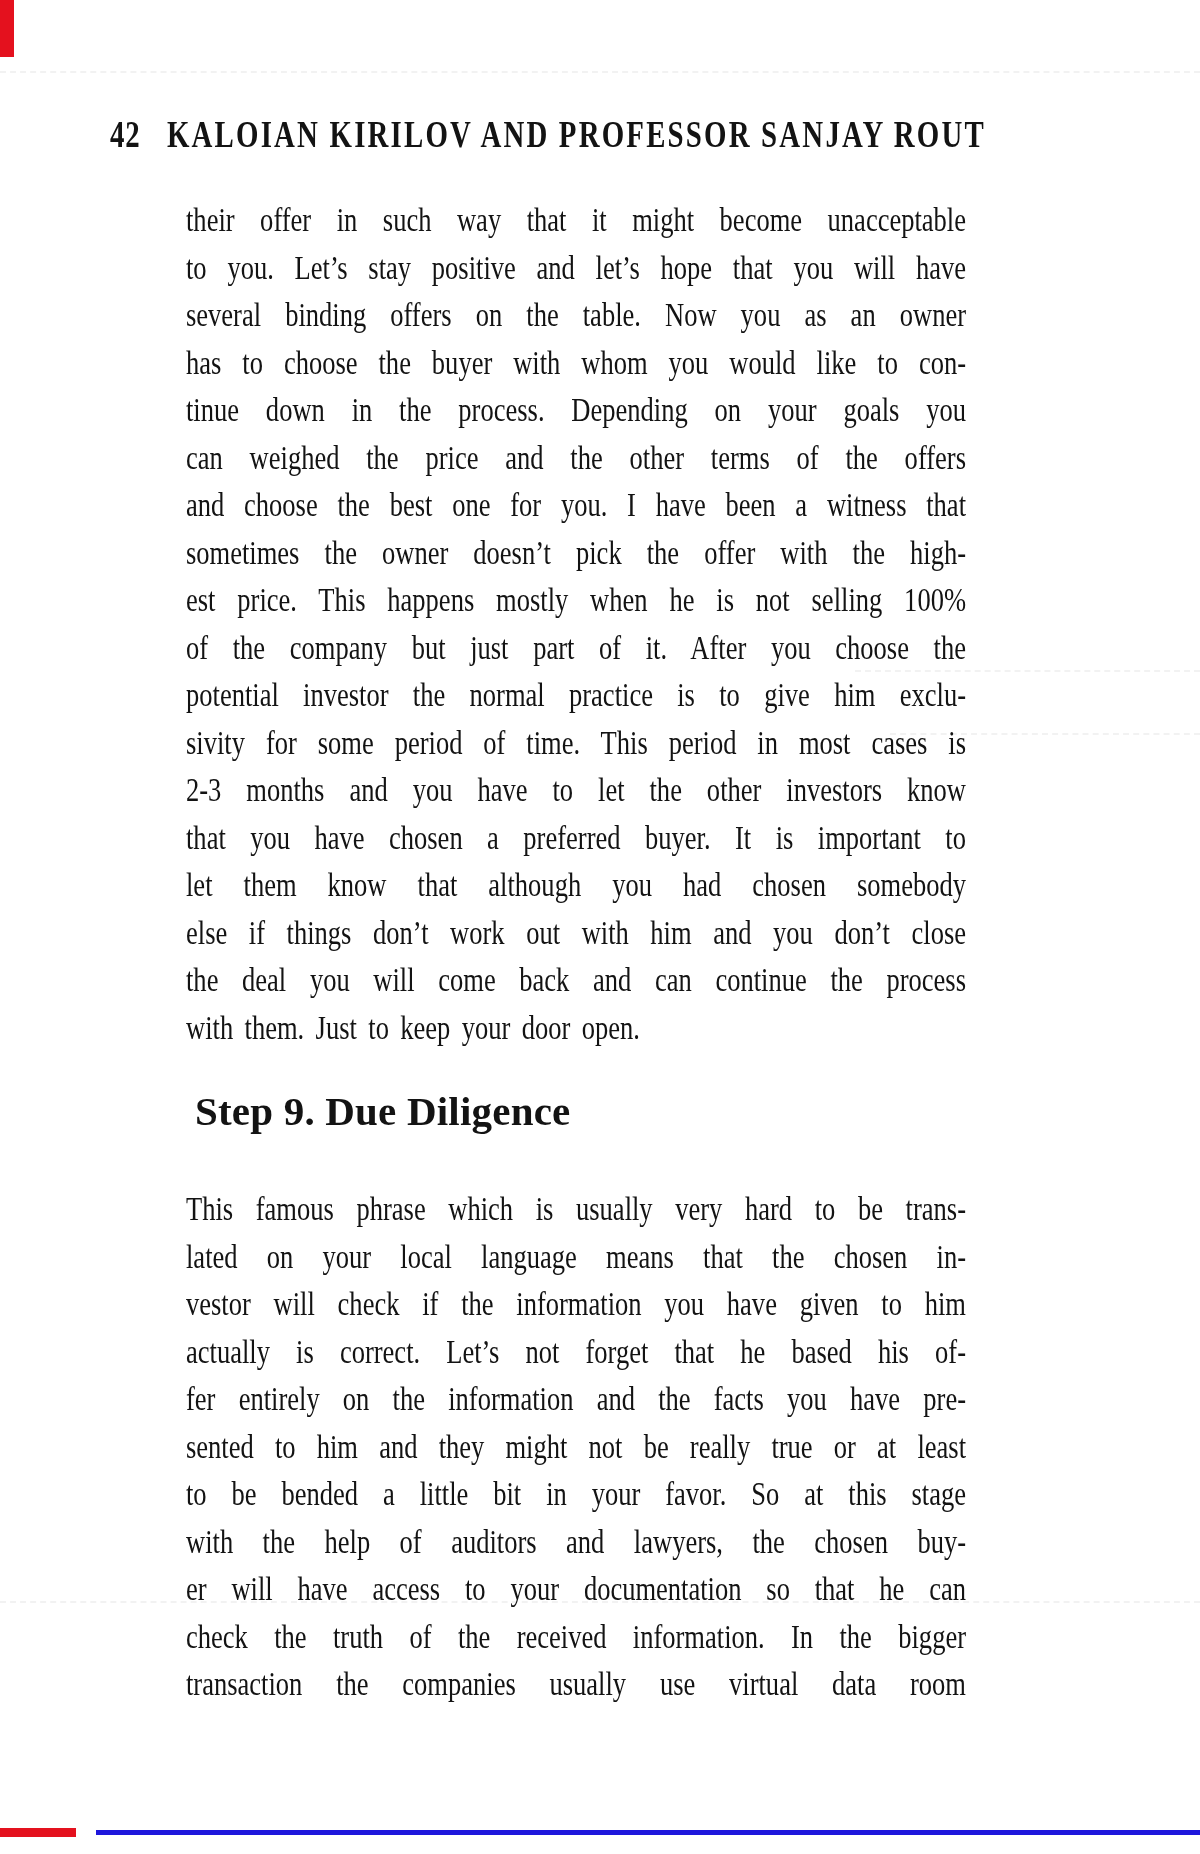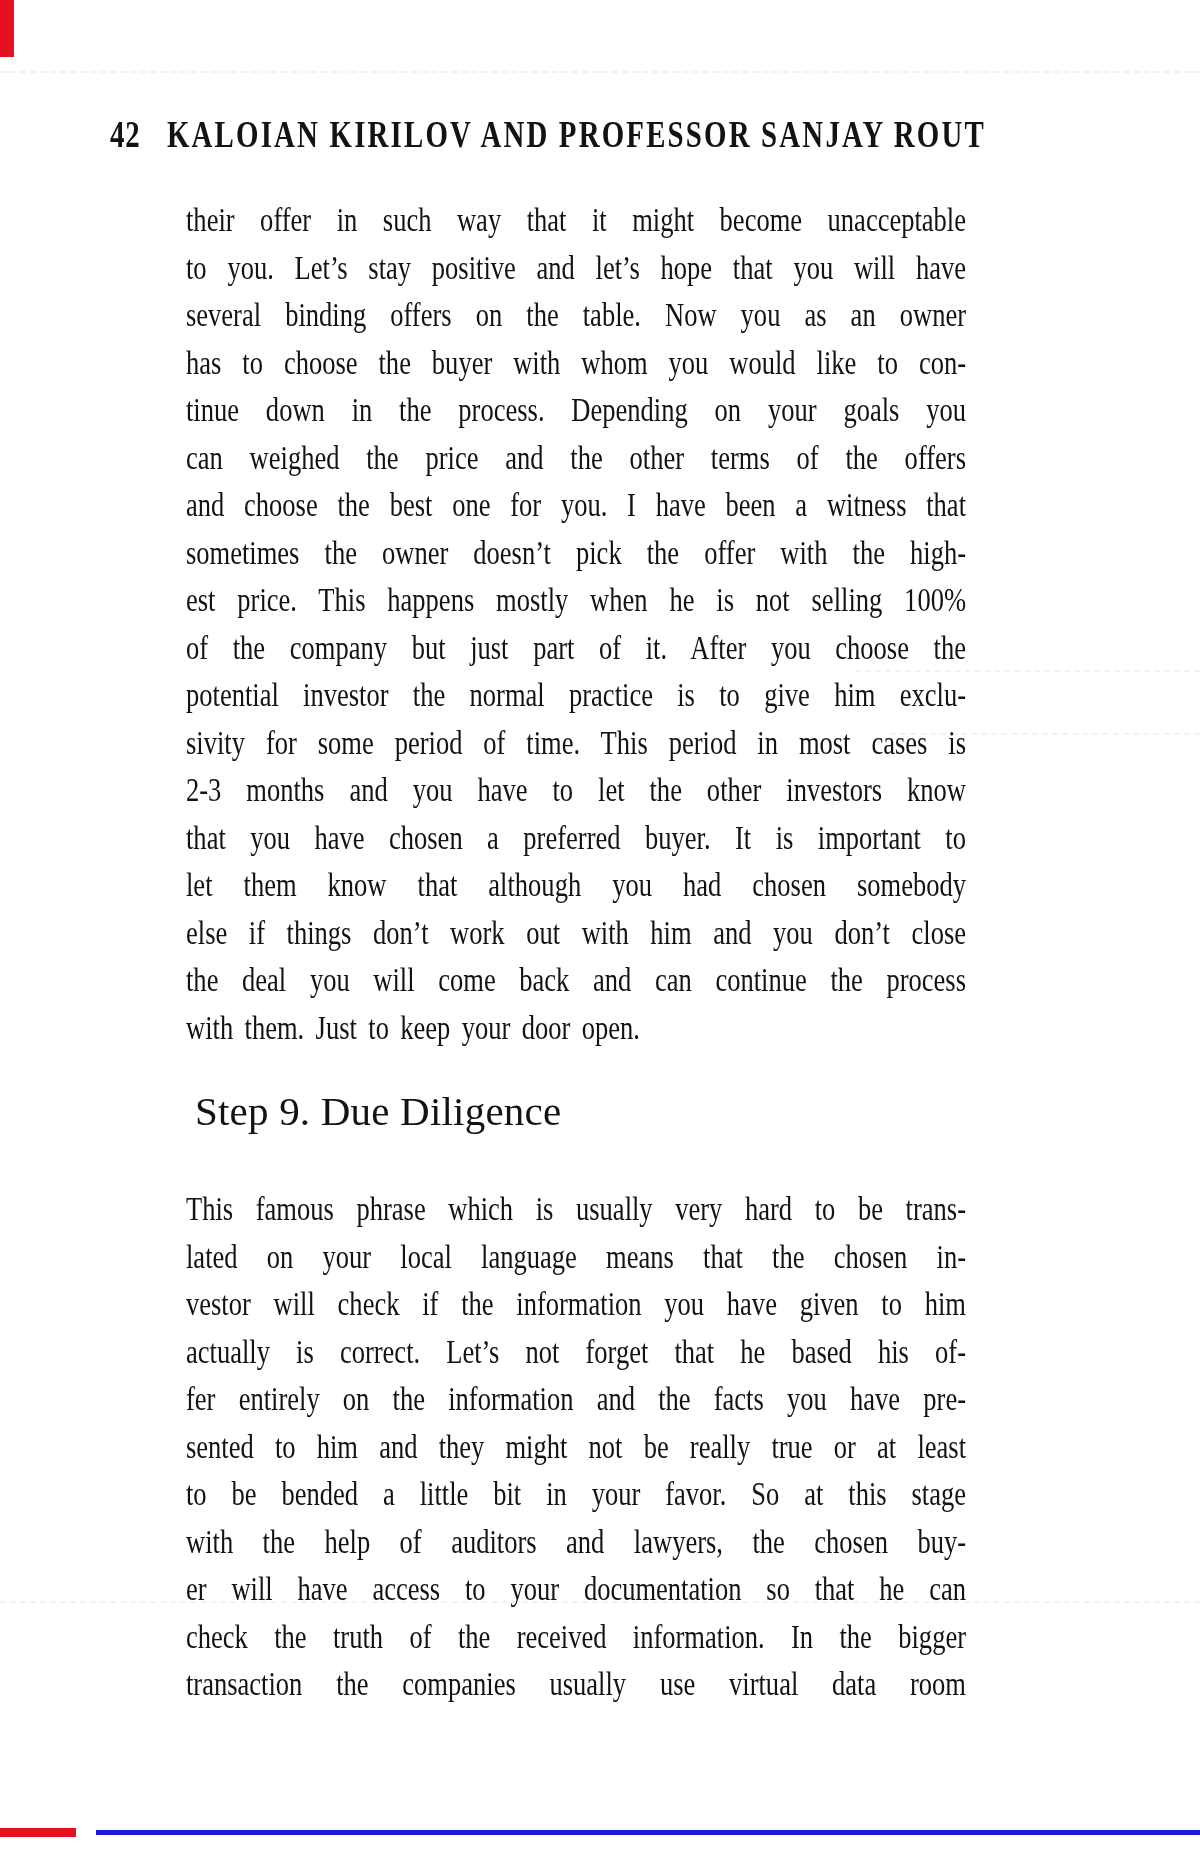--- a/index.html
+++ b/index.html
@@ -52,21 +52,21 @@
     text-align-last: left;
     word-spacing: 0.18em;
   }
 
   
   .section-heading {
     position: absolute;
     left: 195px;
     top: 1088px;
     margin: 0;
-    font-weight: normal;
+    font-weight: bold;
     font-size: 41px;
     line-height: 47.5px;
     letter-spacing: 0.2px;
     white-space: nowrap;
   }
 
   
   .corner-mark  { position: absolute; left: 0;    top: 0;      width: 14px;   height: 57px; }
   .bottom-red   { position: absolute; left: 0;    top: 1828px; width: 76px;   height: 9px;  }
   .bottom-blue  { position: absolute; left: 96px; top: 1830px; width: 1104px; height: 5px;  }

